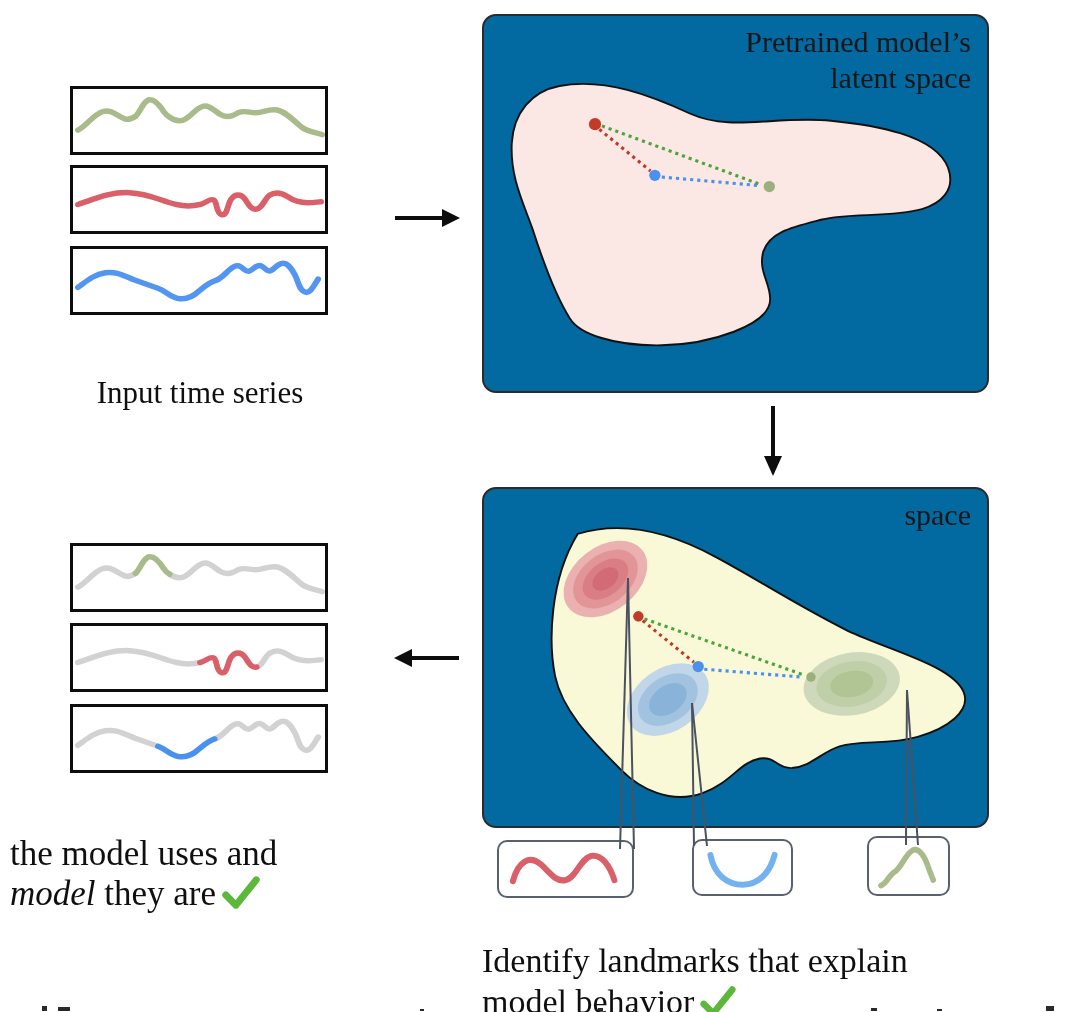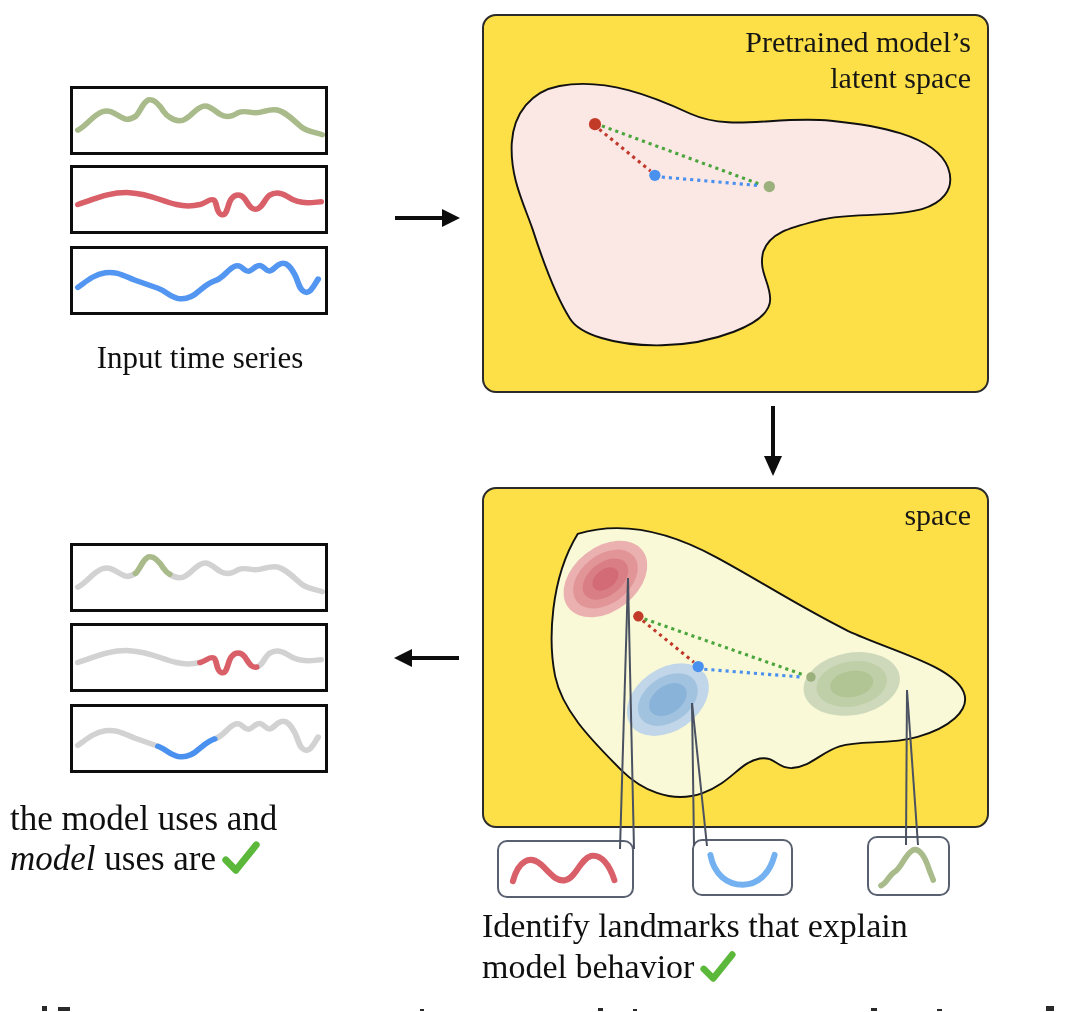--- a/index.html
+++ b/index.html
@@ -9,30 +9,30 @@
   }
   .abs{position:absolute;}
   
   .series-box{
     position:absolute;width:258px;height:69px;background:#fff;
     border:3px solid #0d0d0d;box-sizing:border-box;
   }
   .series-box svg{position:absolute;left:0;top:0;width:100%;height:100%;}
   
   .panel{
-    position:absolute;left:482px;width:507px;background:#fde047;
+    position:absolute;left:482px;width:507px;background:#0369a1;
     border:2px solid #2b2b2b;border-radius:14px;box-sizing:border-box;z-index:1;
   }
   .panel svg.blob-layer{position:absolute;left:0;top:0;width:100%;height:100%;}
   .panel-title{
     position:absolute;top:8px;right:16px;text-align:right;
     font-size:30px;line-height:36px;color:#161616;z-index:2;
   }
   
-  .caption{color:#0f0f0f;}
+  .caption{color:#0f0f0f;margin-top:35px;}
   .caption i{font-style:italic;}
   .check-svg{display:inline-block;vertical-align:-4px;margin-left:6px;}
   
   .glyph-box{
     position:absolute;background:#fff;border:2px solid #59606f;border-radius:10px;
     box-sizing:border-box;z-index:4;
   }
   .glyph-box svg{position:absolute;left:0;top:0;width:100%;height:100%;}
   #pin-layer{position:absolute;left:482px;top:487px;width:580px;height:420px;z-index:5;pointer-events:none;}
   .frag{position:absolute;background:#2a2a2a;}
@@ -183,21 +183,21 @@
       <g fill="none" stroke-width="6" stroke-linecap="round" stroke-linejoin="round">
         <path d="M 5,42 C 13,36 21,28 33,26 C 45,24 53,30 63,34 C 71,37 79,40 87,43" stroke="#d2d2d2"></path>
         <path d="M 145,35 C 151,33 155,28 159,24 C 163,20 167,17 171,19 C 175,21 177,26 181,24 C 185,22 187,18 191,18 C 195,18 197,24 201,24 C 205,24 207,18 213,16 C 219,14 223,20 227,28 C 231,36 231,44 237,47 C 243,50 247,39 251,33" stroke="#d2d2d2"></path>
         <path d="M 87,43 C 95,46 99,52 107,54 C 115,56 123,52 129,46 C 135,41 139,37 145,35" stroke="#4a90ee"></path>
       </g>
     </svg>
   </div>
 
   <div class="abs caption" style="left:10px;top:799px;width:430px;font-size:35px;line-height:40px;">
     <div>the model uses and</div>
-    <div><i>model</i><span> uses are</span><svg class="check-svg" width="38" height="33" viewBox="0 0 30 26">
+    <div><i>model</i><span> they are</span><svg class="check-svg" width="38" height="33" viewBox="0 0 30 26">
         <polyline points="3,15 11,23 27,3" fill="none" stroke-width="5.5" stroke-linecap="round" stroke-linejoin="round" stroke="#5cb83a"></polyline>
       </svg></div>
   </div>
 
   <div>
     <div class="frag" style="left:42px;top:1006px;width:5px;height:5px;"></div>
     <div class="frag" style="left:58px;top:1007px;width:12px;height:4px;"></div>
     <div class="frag" style="left:420px;top:1009px;width:4px;height:2px;"></div>
     <div class="frag" style="left:598px;top:1008px;width:5px;height:3px;"></div>
     <div class="frag" style="left:633px;top:1009px;width:4px;height:2px;"></div>

